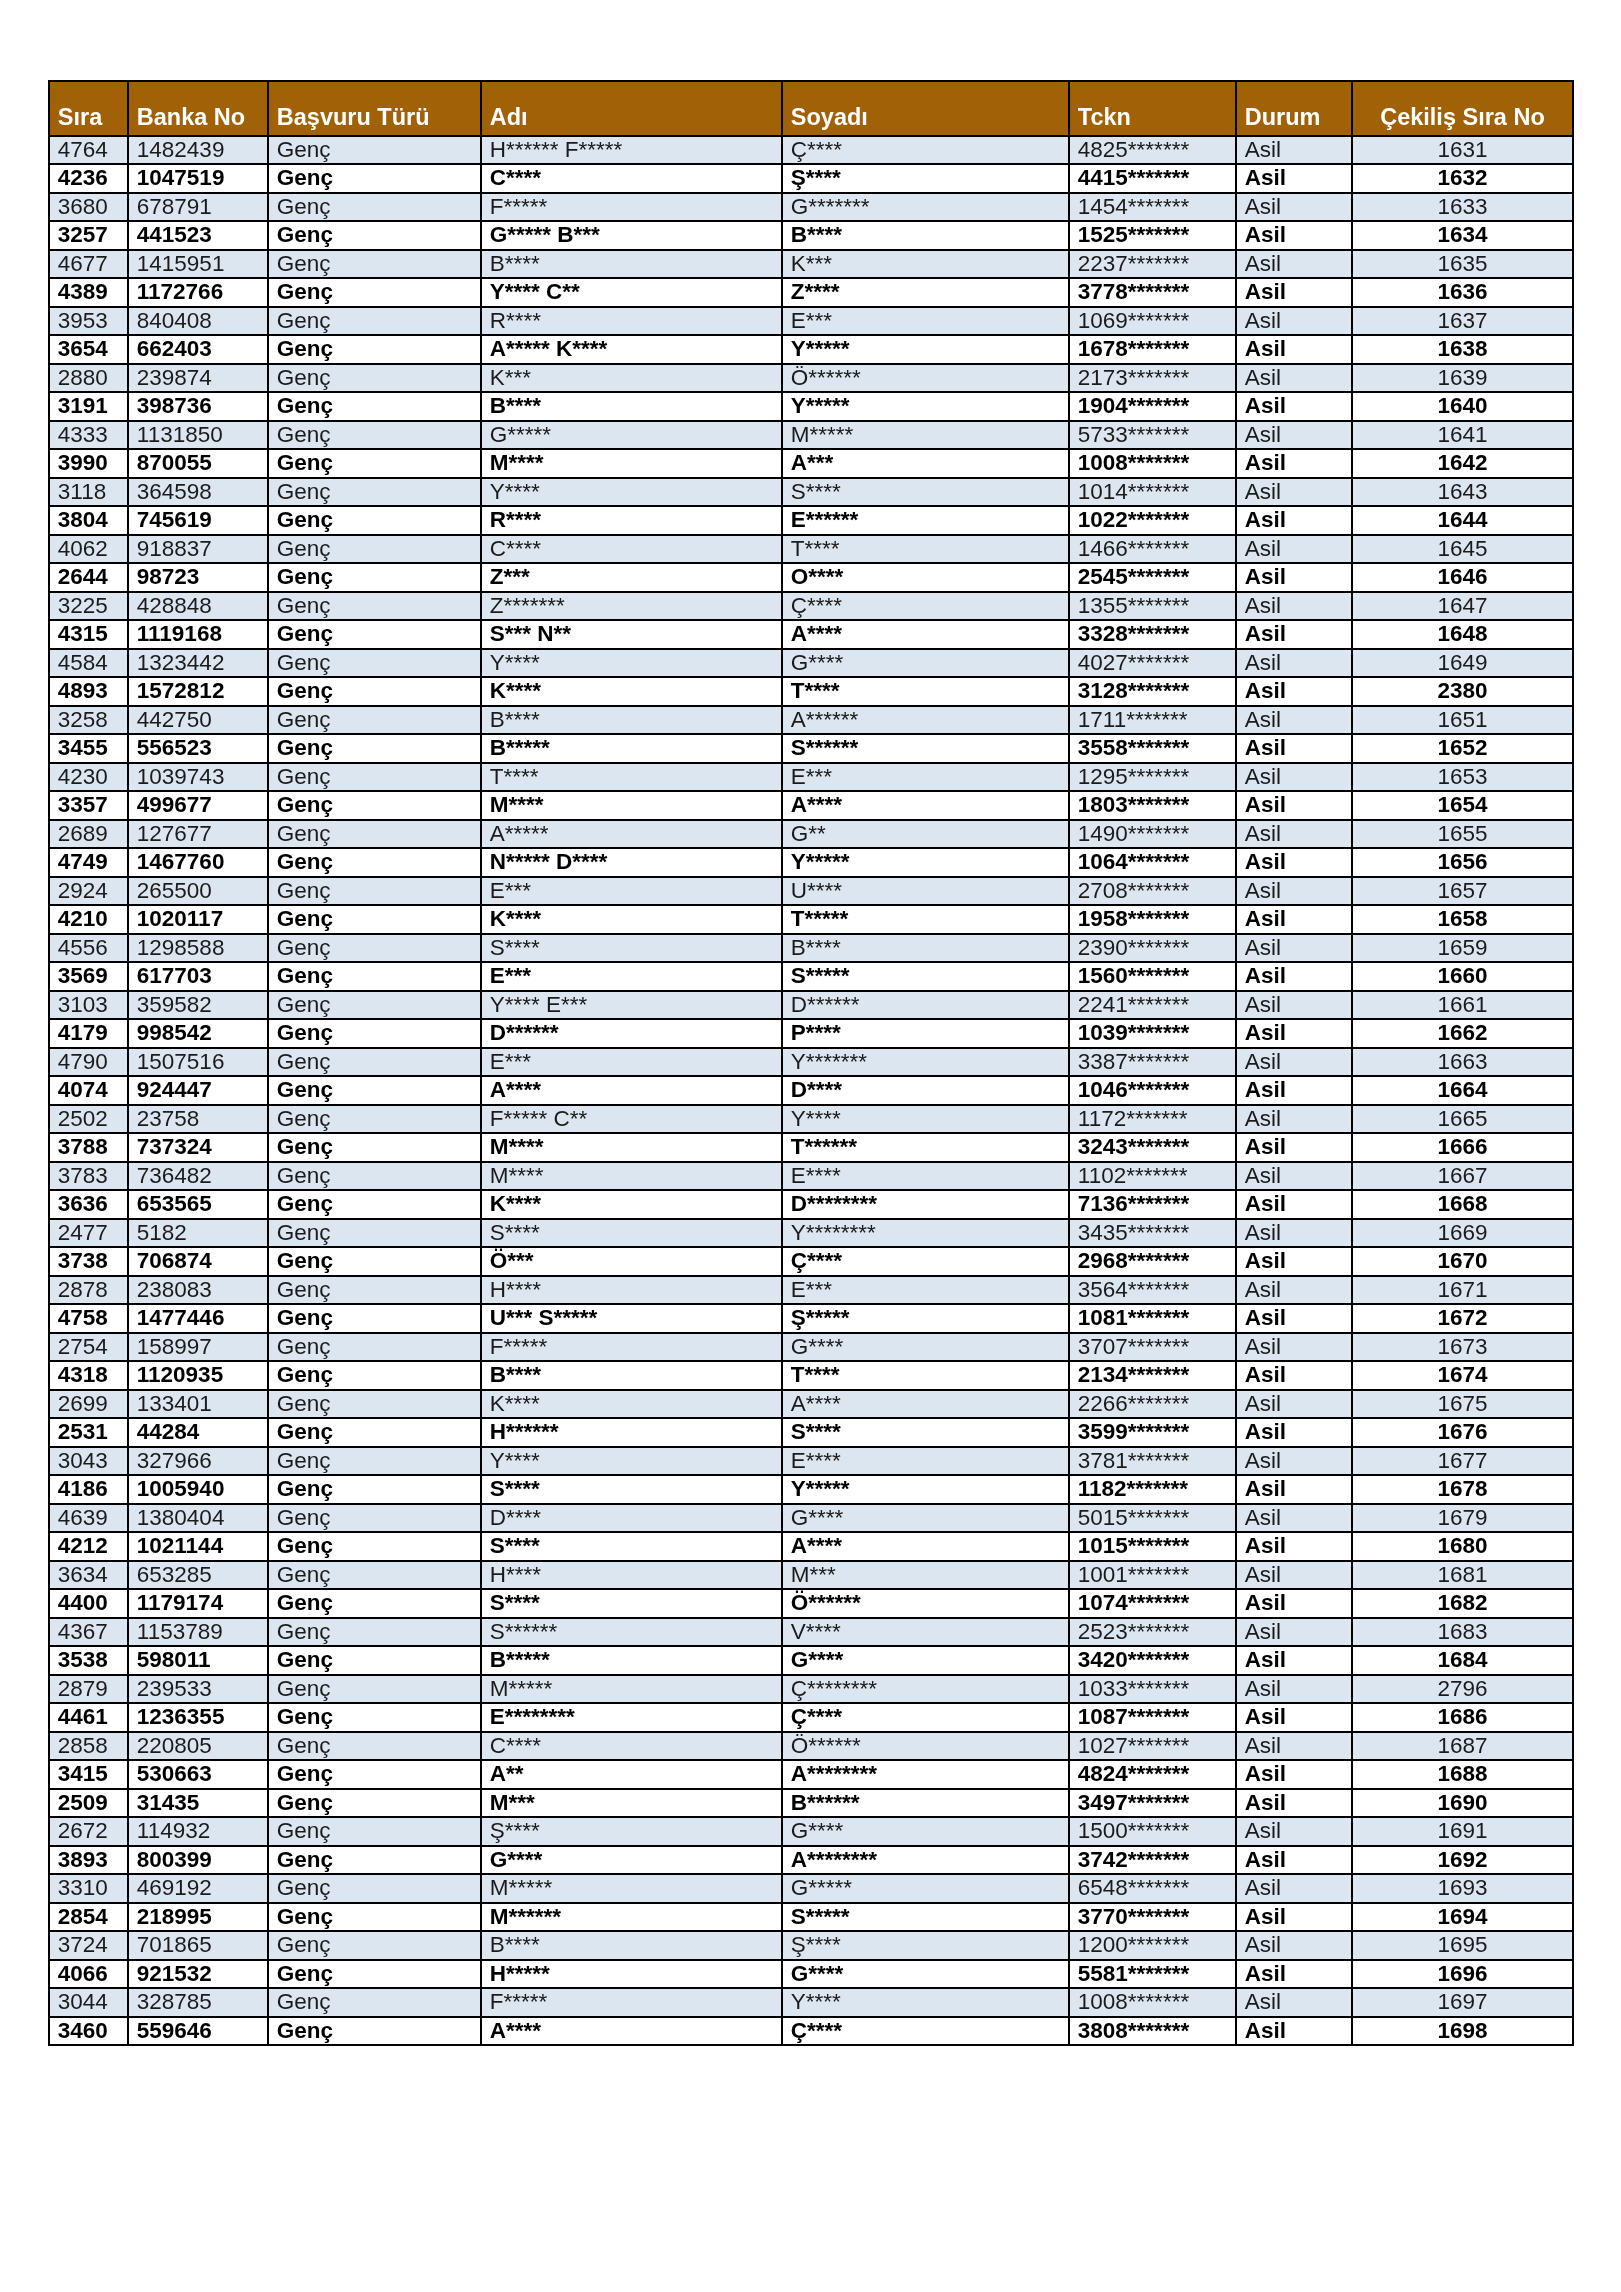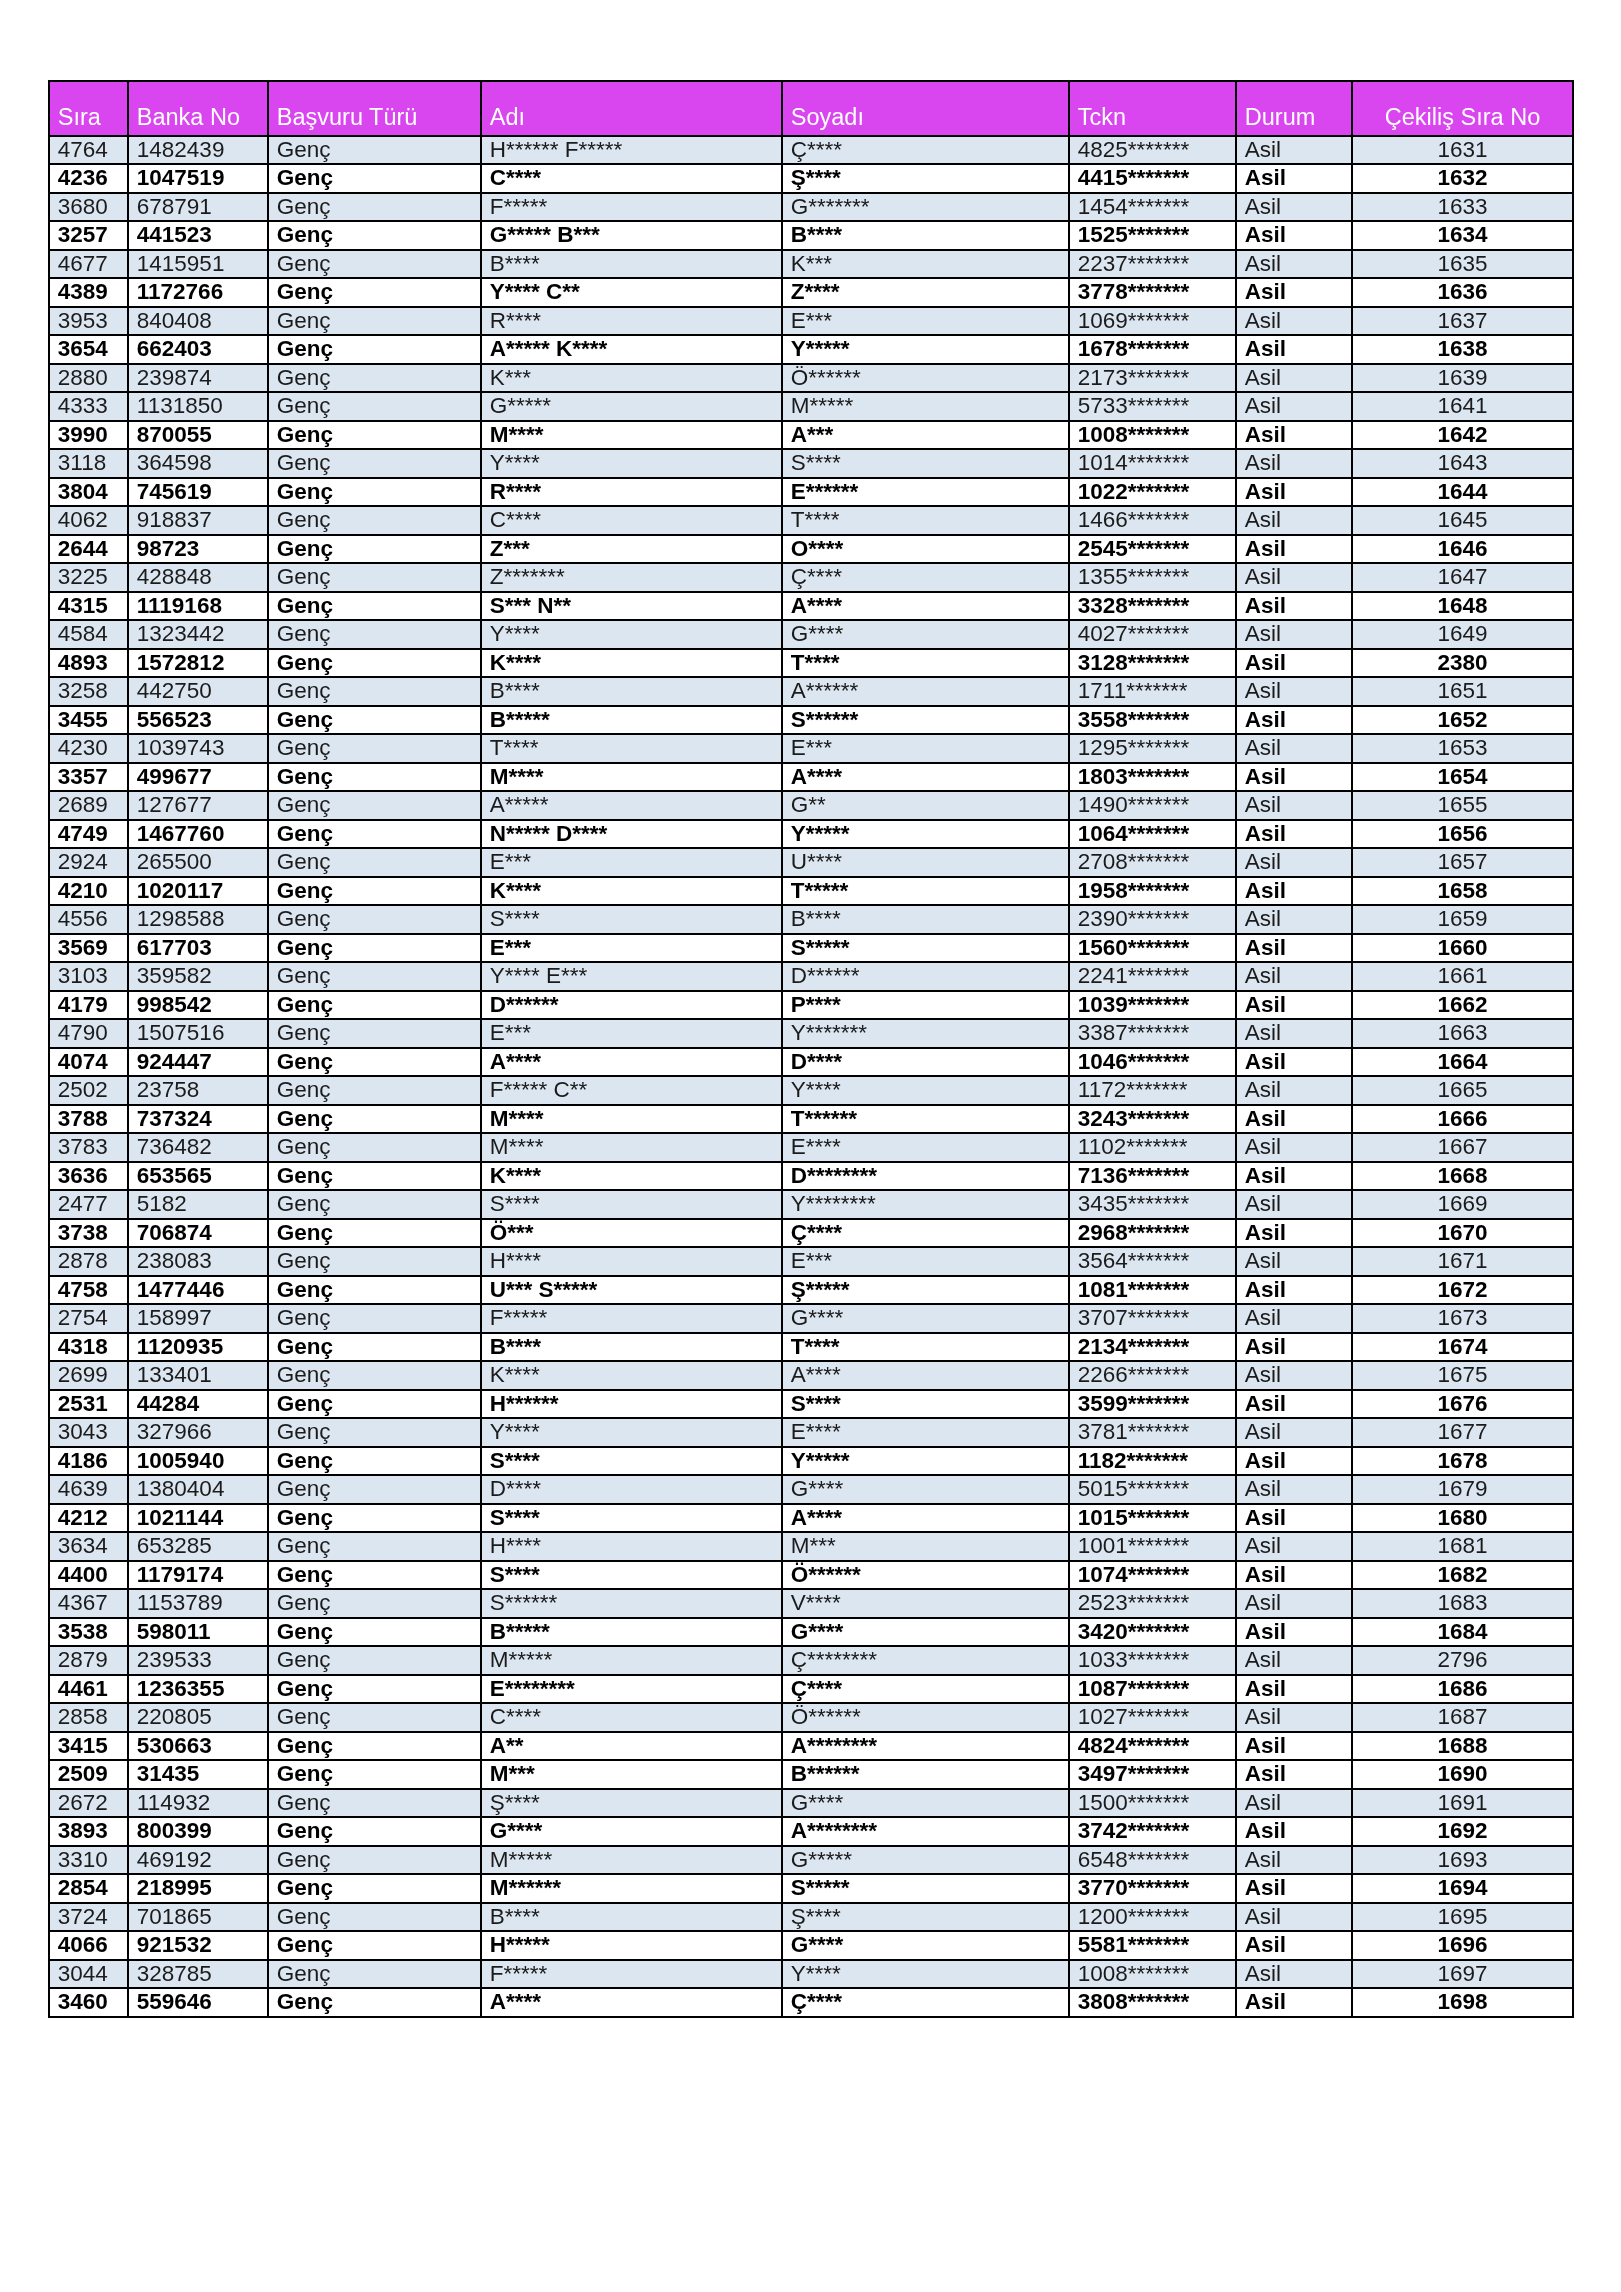--- a/index.html
+++ b/index.html
@@ -17,23 +17,23 @@
     table-layout:fixed;
     border-collapse:collapse;
     border:2.9px solid #000000;
   }
   table.cekilis th, table.cekilis td{
     border:2px solid #000000;
     overflow:hidden;
     white-space:nowrap;
   }
   table.cekilis th{
-    background:#d946ef;
+    background:#a16207;
     color:#ffffff;
-    font-weight:normal;
+    font-weight:bold;
     font-size:23.5px;
     height:49px;
     vertical-align:bottom;
     text-align:left;
     padding:0 0 3.9px 7.8px;
   }
   table.cekilis th.center{ text-align:center; padding-left:0; }
   table.cekilis td{
     height:26.5px;
     font-size:22.5px;
@@ -166,20 +166,30 @@
       <tr class="light">
         <td>2880</td>
         <td>239874</td>
         <td>Genç</td>
         <td>K***</td>
         <td>Ö******</td>
         <td>2173*******</td>
         <td>Asil</td>
         <td class="center">1639</td>
       </tr>
+      <tr class="boldrow">
+        <td>3191</td>
+        <td>398736</td>
+        <td>Genç</td>
+        <td>B****</td>
+        <td>Y*****</td>
+        <td>1904*******</td>
+        <td>Asil</td>
+        <td class="center">1640</td>
+      </tr>
       <tr class="light">
         <td>4333</td>
         <td>1131850</td>
         <td>Genç</td>
         <td>G*****</td>
         <td>M*****</td>
         <td>5733*******</td>
         <td>Asil</td>
         <td class="center">1641</td>
       </tr>

